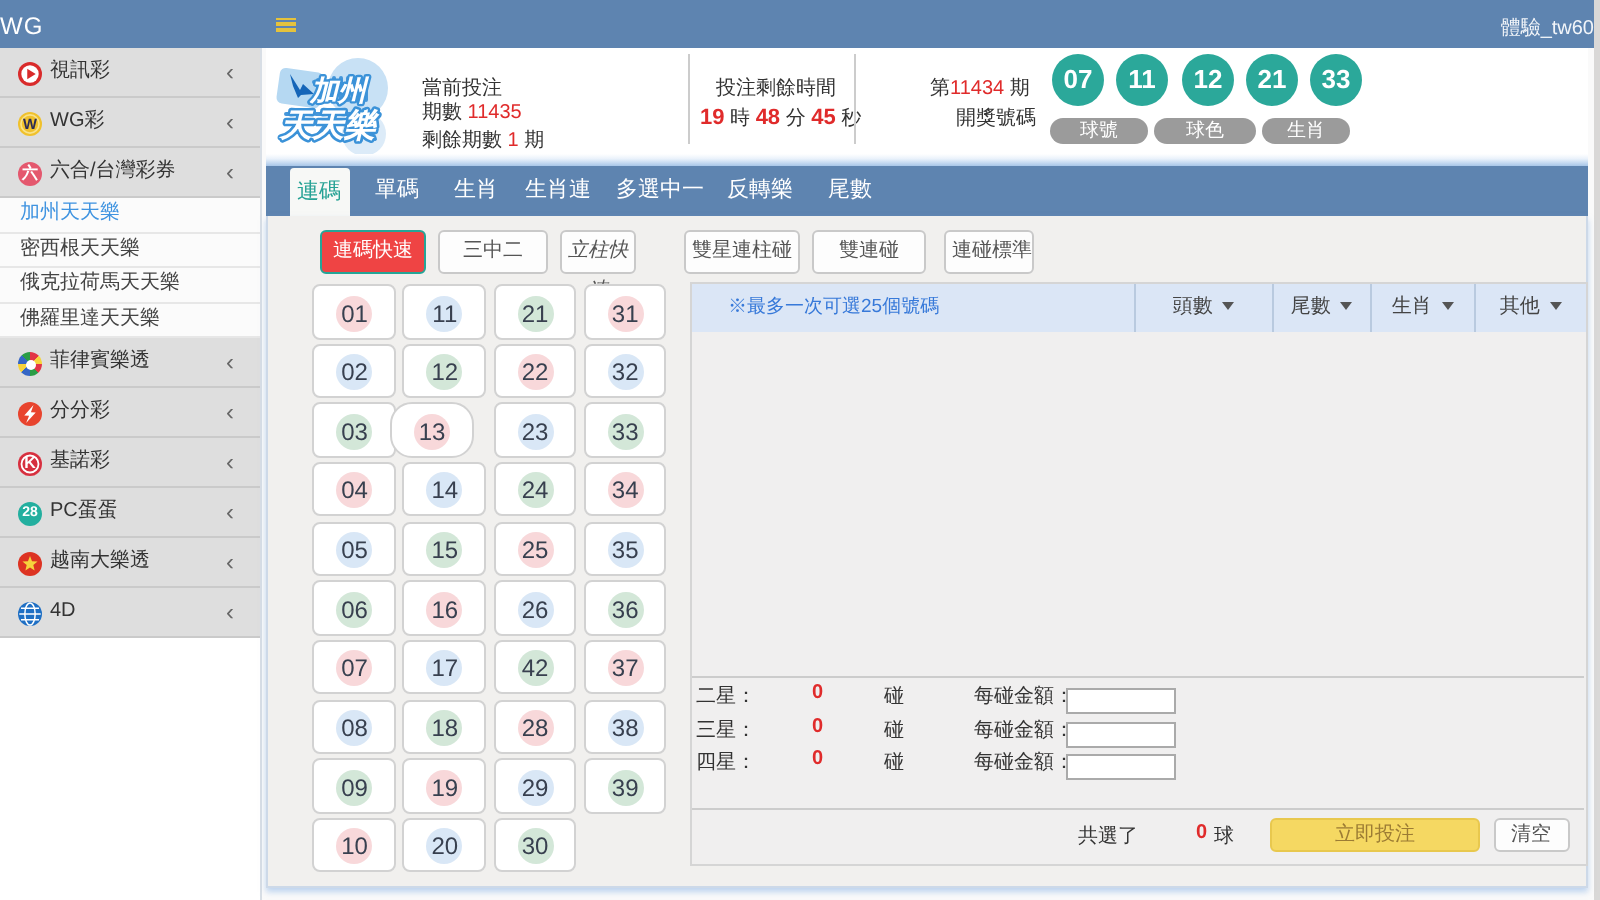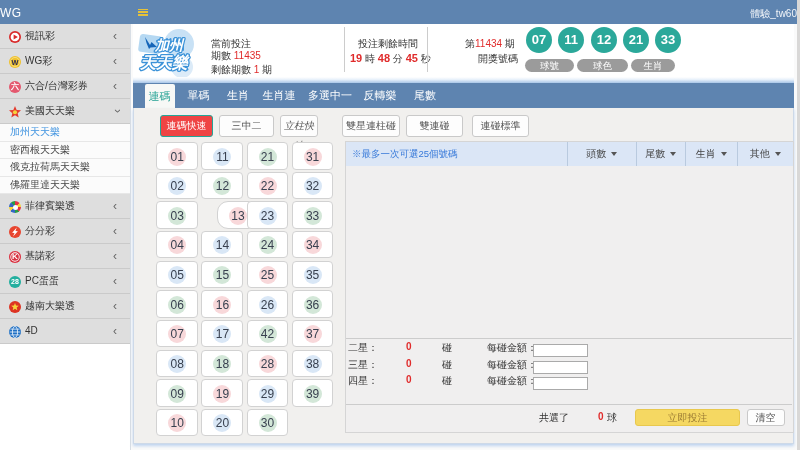--- a/index.html
+++ b/index.html
@@ -38,21 +38,21 @@
 .tab.on { background:#f7f8f6; color:#27a295; border-radius:2px 2px 0 0; padding:0 4px; top:1px; height:24px; line-height:24px; }
 
 #box { position:absolute; left:133px; top:108px; width:661px; height:336px; background:#f1f0ee; border:1px solid #cdd9e8; border-top:none; box-shadow:0 2px 3px rgba(140,180,230,0.55); }
 .btn { position:absolute; top:7px; height:22px; border-radius:3px; background:#fdfdfd; border:1px solid #c9c9c9; font-size:10px; color:#555; text-align:center; line-height:20px; }
 .btn.teal { background:#ef4444; border-color:#25a597; color:#fff; }
 .cell { position:absolute; width:41.5px; height:27.5px; background:#fff; border:1px solid #d2d2d2; border-radius:4px; }
 .cell span { position:absolute; left:11px; top:4.5px; width:18px; height:18px; border-radius:50%; font-size:12px; color:#38404f; text-align:center; line-height:18px; }
 .cr { background:#f8d8da; } .cb { background:#d9e7f6; } .cg { background:#d3e7d8; }
 
 #panel { position:absolute; left:211px; top:33px; width:449px; height:292px; background:#f0efef; border:1px solid #d5d5d5; }
-#phead { position:absolute; left:0; top:0; width:447px; height:24px; background:#dbe6f6; font-size:9.5px; color:#3779d9; line-height:24px; padding-left:6px; }
+#phead { position:absolute; left:0; top:0; width:447px; height:24px; background:#dbe6f6; font-size:9.5px; color:#3779d9; line-height:24px; padding-left:18px; }
 .dd { position:absolute; top:0; height:24px; font-size:10px; color:#444; line-height:24px; text-align:center; border-left:1px solid #b9cadf; }
 .dd b { display:inline-block; width:0; height:0; border-left:3.5px solid transparent; border-right:3.5px solid transparent; border-top:4.5px solid #555; margin-left:2px; vertical-align:1px; }
 #rows { position:absolute; left:0; top:196px; width:446px; height:51px; border-top:1px solid #ccc; }
 .srow { position:absolute; left:0; width:446px; height:17px; font-size:10px; color:#333; }
 .srow i { font-style:normal; position:absolute; }
 .srow input { position:absolute; left:186.5px; top:2.5px; width:55px; height:13px; border:1px solid #aaa; background:#fff; }
 #pfoot { position:absolute; left:0; top:262px; width:446px; height:28px; border-top:1px solid #ccc; font-size:10px; color:#333; }
 #ybtn { position:absolute; left:289px; top:4px; width:105px; height:17px; background:#f5d862; border:1px solid #e8c84e; border-radius:3px; color:#9c7c34; text-align:center; line-height:16px; font-size:10px; }
 #cbtn { position:absolute; left:400.5px; top:4px; width:38px; height:17px; background:#fdfdfd; border:1px solid #c9c9c9; border-radius:3px; color:#555; text-align:center; line-height:16px; font-size:10px; }
 #scrollsl { position:absolute; left:797px; top:0px; width:3px; height:450px; background:#d9d8d7; }
@@ -74,24 +74,20 @@
         <circle cx="6.5" cy="6.5" r="6.5" fill="#d92b2b"></circle>
         <circle cx="6.5" cy="6.5" r="4.7" fill="#fff"></circle>
         <path d="M5 3.7 L9.6 6.5 L5 9.3 Z" fill="#d92b2b"></path>
       </svg>視訊彩<span class="chev">‹</span></div>
   <div class="mi"><svg class="ico" viewBox="0 0 13 13">
         <circle cx="6.5" cy="6.5" r="6.5" fill="#f0c12c"></circle>
         <circle cx="6.5" cy="6.5" r="4.9" fill="none" stroke="#f8e28a" stroke-width="0.9"></circle>
         <text x="6.5" y="9.4" font-size="8" font-weight="bold" fill="#2c2c55" text-anchor="middle" font-family="Liberation Sans, sans-serif">W</text>
       </svg>WG彩<span class="chev">‹</span></div>
   <div class="mi"><span class="ico" style="background:#e4586e;">六</span>六合/台灣彩券<span class="chev">‹</span></div>
-  <div class="mi"><svg class="ico" viewBox="0 0 13 13">
-        <path d="M6.5 0 L8.3 4.3 L13 4.7 L9.4 7.8 L10.5 12.4 L6.5 9.9 L2.5 12.4 L3.6 7.8 L0 4.7 L4.7 4.3 Z" fill="#e43c2e"></path>
-        <circle cx="6.5" cy="6.8" r="2.2" fill="#f6d33c"></circle>
-      </svg>美國天天樂<span class="chev dn">‹</span></div>
   <div class="sub sel">加州天天樂</div>
   <div class="sub">密西根天天樂</div>
   <div class="sub">俄克拉荷馬天天樂</div>
   <div class="sub">佛羅里達天天樂</div>
   <div class="mi"><span class="ico" style="background:conic-gradient(#e23546 0 13%, #f6d33c 13% 25%, #e23546 25% 38%, #2a9c46 38% 50%, #3566c5 50% 63%, #f6d33c 63% 75%, #3566c5 75% 88%, #2a9c46 88%);">
         <span style="position:absolute; left:4px; top:4px; width:5px; height:5px; border-radius:50%; background:#fff;"></span>
       </span>菲律賓樂透<span class="chev">‹</span></div>
   <div class="mi"><svg class="ico" viewBox="0 0 13 13">
         <circle cx="6.5" cy="6.5" r="6.5" fill="#e8442e"></circle>
         <path d="M8.4 1.6 L3.4 7.3 L6.0 7.5 L4.4 11.4 L9.6 5.7 L7.0 5.5 Z" fill="#fff"></path>
@@ -157,21 +153,21 @@
     <span class="tab" style="left:247px;">反轉樂</span>
     <span class="tab" style="left:292px;">尾數</span>
 </div>
 
 <div id="box">
   <div class="btn teal" style="left:26px; width:53px;">連碼快速</div>
   <div class="btn" style="left:85px; width:55px;">三中二</div>
   <div class="btn" style="left:146px; width:38px;font-style:italic;">立柱快速</div>
   <div class="btn" style="left:208px; width:58px;">雙星連柱碰</div>
   <div class="btn" style="left:272px; width:57px;">雙連碰</div>
-  <div class="btn" style="left:338px; width:57px;">連碰標準</div>
+  <div class="btn" style="left:338px; width:45px;text-align:right;">連碰標準</div>
 
   <div id="grid">
       <div class="cell" style="left:22.3px; top:34px;">
         <span class="cr">01</span>
       </div>
       <div class="cell" style="left:22.3px; top:63.65px;">
         <span class="cb">02</span>
       </div>
       <div class="cell" style="left:22.3px; top:93.3px;">
         <span class="cg">03</span>
@@ -196,21 +192,21 @@
       </div>
       <div class="cell" style="left:22.3px; top:300.85px;">
         <span class="cr">10</span>
       </div>
       <div class="cell" style="left:67.4px; top:34px;">
         <span class="cb">11</span>
       </div>
       <div class="cell" style="left:67.4px; top:63.65px;">
         <span class="cg">12</span>
       </div>
-      <div class="cell" style="left:83px; top:93.3px;border-radius:11px;">
+      <div class="cell" style="left:61px; top:93.3px;border-radius:11px;">
         <span class="cr">13</span>
       </div>
       <div class="cell" style="left:67.4px; top:122.95px;">
         <span class="cb">14</span>
       </div>
       <div class="cell" style="left:67.4px; top:152.6px;">
         <span class="cg">15</span>
       </div>
       <div class="cell" style="left:67.4px; top:182.25px;">
         <span class="cr">16</span>

